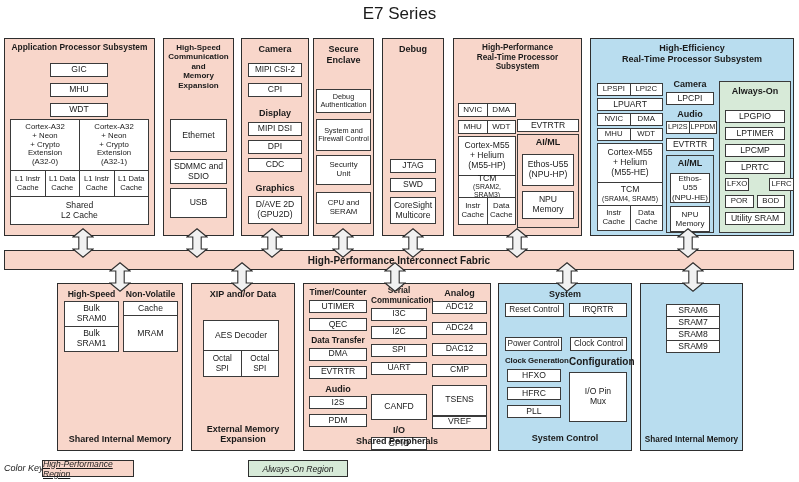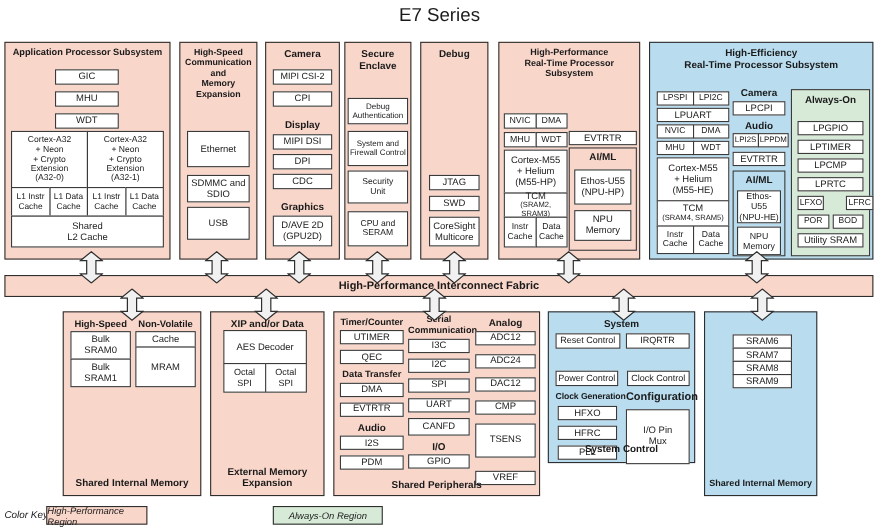--- a/index.html
+++ b/index.html
@@ -1,19 +1,19 @@
 <!DOCTYPE html>
 <html style="--high-performance: #f8d6ca; --high-efficiency: #b9ddef; --always-on: #d7ead8;"><head>
 <meta charset="utf-8">
 <style>
   * { box-sizing: border-box; }
   body { margin:0; background:#fff; font-family:"Liberation Sans",sans-serif; color:#1a1a1a; }
   #canvas { position:relative; width:799px; height:482px; background:#fff; overflow:hidden; }
   .block { position:absolute; border:1.5px solid #2e2e2e; }
-  .hp { background:var(--high-performance,#f8d6ca); }
+  .hp { background:var(--high-performance,#f8d6ca);text-decoration:underline; }
   .he { background:var(--high-efficiency,#b9ddef); }
   .ao { background:var(--always-on,#d7ead8); }
   .hdr { font-weight:bold; font-size:9px; line-height:1.18; text-align:center; white-space:pre-line; }
   .nowrap { white-space:nowrap; }
   .box { background:#fff; border:1px solid #3a3a3a; display:flex; flex-direction:column; align-items:center; justify-content:center; text-align:center; font-size:8.6px; line-height:1.13; white-space:pre-line; padding:0 1px; }
   .abs { position:absolute; }
   .vcol { display:flex; flex-direction:column; }
   .hrow { display:flex; }
   .joined > * + * { margin-left:-1px; }
   .vjoin > * + * { margin-top:-1px; }
@@ -235,21 +235,21 @@
       <div class="vcol vjoin" style="margin-top:2px">
         <div class="box" style="height:15px">Cache</div>
         <div class="box" style="height:37px">MRAM</div>
       </div>
     </div>
     <div class="footer" style="bottom:6px">Shared Internal Memory</div>
   </div>
 
   <div class="block hp" style="left:191px;top:283px;width:104px;height:168px">
     <div class="hdr abs" style="top:5px;left:0;right:0">XIP and/or Data</div>
-    <div class="abs vcol vjoin" style="left:11px;top:16px;width:76px">
+    <div class="abs vcol vjoin" style="left:11px;top:36px;width:76px">
       <div class="box" style="height:31px">AES Decoder</div>
       <div class="hrow joined">
         <div class="box f1" style="height:27px;font-size:8.2px">Octal SPI</div>
         <div class="box f1" style="height:27px;font-size:8.2px">Octal SPI</div>
       </div>
     </div>
     <div class="footer" style="bottom:6px">External Memory
 Expansion</div>
   </div>
 
@@ -265,37 +265,37 @@
       <div class="box" style="height:13px;margin-top:2px">I2S</div>
       <div class="box" style="height:13px;margin-top:5px">PDM</div>
     </div>
     <div class="abs vcol" style="left:67px;top:2px;width:56px">
       <div class="hdr" style="font-size:8.3px">Serial
 Communication</div>
       <div class="box" style="height:13px;margin-top:2px">I3C</div>
       <div class="box" style="height:13px;margin-top:5px">I2C</div>
       <div class="box" style="height:13px;margin-top:5px">SPI</div>
       <div class="box" style="height:13px;margin-top:5px">UART</div>
-      <div class="box" style="height:16px;margin-top:5px">CANFD</div>
+      <div class="box" style="height:26px;margin-top:19px">CANFD</div>
       <div class="hdr" style="margin-top:5px">I/O</div>
       <div class="box" style="height:13px;margin-top:2px">GPIO</div>
     </div>
     <div class="abs vcol" style="left:128px;top:4px;width:55px">
       <div class="hdr">Analog</div>
       <div class="box" style="height:13px;margin-top:2px">ADC12</div>
       <div class="box" style="height:13px;margin-top:8px">ADC24</div>
       <div class="box" style="height:13px;margin-top:8px">DAC12</div>
       <div class="box" style="height:13px;margin-top:8px">CMP</div>
       <div class="box" style="height:31px;margin-top:8px">TSENS</div>
-      <div class="box" style="height:13px;margin-top:12px">VREF</div>
+      <div class="box" style="height:13px;margin-top:0">VREF</div>
     </div>
     <div class="footer" style="bottom:4px">Shared Peripherals</div>
   </div>
 
-  <div class="block he" style="left:498px;top:283px;width:134px;height:138px">
+  <div class="block he" style="left:498px;top:283px;width:134px;height:168px">
     <div class="hdr abs" style="top:5px;left:0;right:0">System</div>
     <div class="abs vcol" style="left:6px;top:19px;width:122px">
       <div class="hrow" style="gap:5px">
         <div class="box f1" style="height:14px;font-size:8.2px">Reset Control</div>
         <div class="box f1" style="height:14px;font-size:8.2px">IRQRTR</div>
       </div>
       <div class="hrow" style="gap:8px;margin-top:20px">
         <div class="box f1" style="height:14px;font-size:8.2px">Power Control</div>
         <div class="box f1" style="height:14px;font-size:8.2px">Clock Control</div>
       </div>

